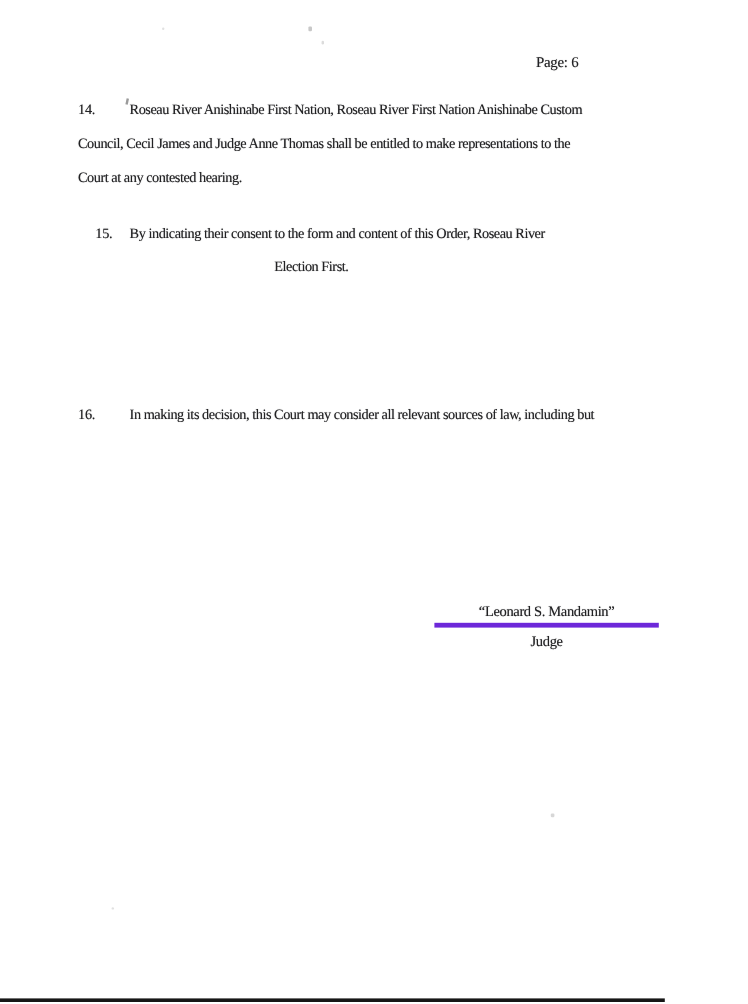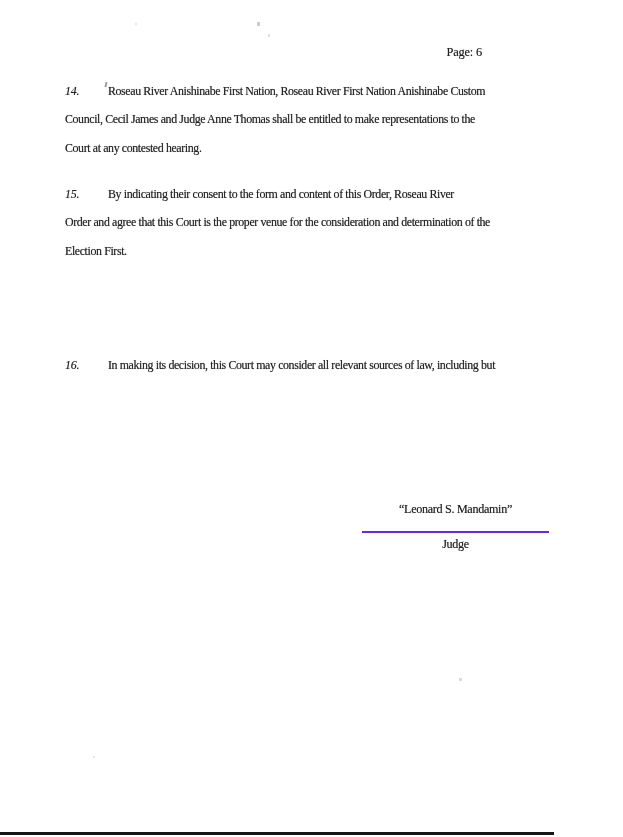--- a/index.html
+++ b/index.html
@@ -33,39 +33,38 @@
     left: 65px;
     font-size: 11.9px;
     letter-spacing: -0.38px;
     line-height: 28.4px;
     white-space: nowrap;
   }
   .para .pnum {
     display: inline-block;
     width: 43px;
     letter-spacing: -0.2px;
-    font-style: italic;
   }
   #para-14 { top: 77px; }
-  #para-15 { top: 180px; }
-  #para-16 { top: 351px; }
+  #para-15 { top: 180px; text-align: center; }
+  #para-16 { top: 331px; }
 
   
   .signature {
     position: absolute;
     left: 362px;
     top: 502px;
     width: 187px;
     text-align: center;
     font-size: 12.1px;
     letter-spacing: -0.3px;
   }
   .sig-name {
-    padding-bottom: 14px;
-    border-bottom: 2px solid #6d28d9;
+    padding-bottom: 2px;
+    border-bottom: 4px solid #6d28d9;
   }
   .sig-title {
     padding-top: 4px;
   }
 
   
   .scan-bottom-line {
     position: absolute;
     left: 0;
     top: 832px;
@@ -104,21 +103,20 @@
       <span class="pnum">14.</span><span>Roseau River Anishinabe First Nation, Roseau River First Nation Anishinabe Custom</span>
     </div>
     <div class="line">Council, Cecil James and Judge Anne Thomas shall be entitled to make representations to the</div>
     <div class="line">Court at any contested hearing.</div>
   </section>
 
   <section class="para" id="para-15">
     <div class="line">
       <span class="pnum">15.</span><span>By indicating their consent to the form and content of this Order, Roseau River</span>
     </div>
-    <div class="line">Order and agree that this Court is the proper venue for the consideration and determination of the</div>
     <div class="line">Election First.</div>
   </section>
 
   <section class="para" id="para-16">
     <div class="line">
       <span class="pnum">16.</span><span>In making its decision, this Court may consider all relevant sources of law, including but</span>
     </div>
   </section>
 
   <div class="signature">

